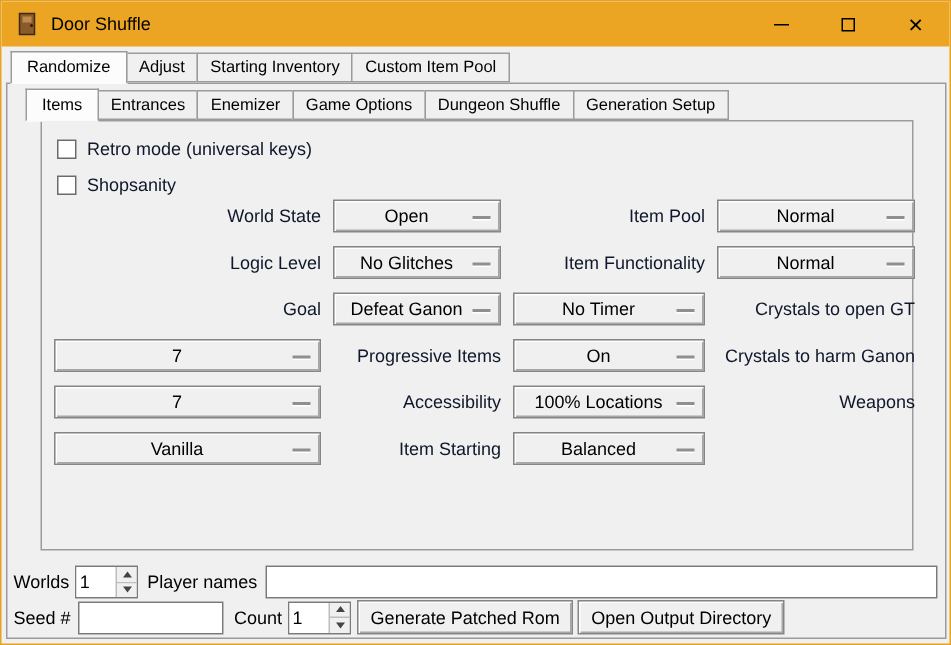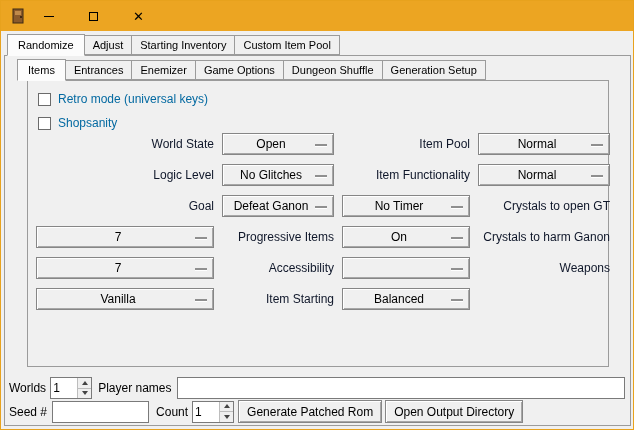--- a/index.html
+++ b/index.html
@@ -17,21 +17,21 @@
   .tab{font-size:11px;color:#000;background:#f0f0f0;border:1px solid #9b9b9b;padding:3px 8px 3px 8px;margin-right:-1px;position:relative;cursor:default;white-space:nowrap;}
   .tab.active{background:#fcfcfc;padding:4px 10px 4px 10px;margin-bottom:-1px;border-bottom:1px solid #fcfcfc;z-index:4;}
   .pane{position:absolute;background:#f0f0f0;border:1px solid #9b9b9b;box-sizing:border-box;z-index:1;}
   #nb1-tabs{left:6px;top:33px;}
   #nb1-pane{left:3px;top:54px;width:627px;height:371px;}
   #nb2-tabs{left:16px;top:58px;}
   #nb2-pane{left:26px;top:79px;width:582px;height:287px;z-index:2;}
   
   .check-row{position:absolute;left:10px;display:flex;align-items:center;gap:7px;height:16px;}
   .checkbox{width:13px;height:13px;background:#ffffff;border:1px solid #6b6b6b;box-sizing:border-box;flex:0 0 auto;cursor:default;}
-  .check-label{font-size:12px;color:#0369a1;}
+  .check-label{font-size:12px;color:#0f172a;}
   
   .fields{position:absolute;left:8px;top:52px;display:grid;grid-template-columns:178px 112px 128px 132px;column-gap:8px;row-gap:9px;}
   .field-label{font-size:12px;color:#0f172a;text-align:right;line-height:22px;white-space:nowrap;overflow:hidden;}
   .dropdown{position:relative;height:22px;background:#f0f0f0;border:1px solid #868686;box-sizing:border-box;
     box-shadow:inset 1px 1px 0 #ffffff, inset -1px -1px 0 #a7a7a7;
     display:flex;align-items:center;justify-content:center;cursor:default;text-align:right;}
   .dropdown .dd-value{font-size:12px;color:#000;padding-right:14px;white-space:nowrap;}
   .dd-indicator{position:absolute;right:6px;top:10px;width:12px;height:2px;background:#8f8f8f;box-shadow:0 1px 0 #ffffff;}
   
   .bottom-row{position:absolute;left:8px;right:8px;display:flex;align-items:center;z-index:5;}
@@ -54,20 +54,21 @@
 <body>
 
 <div class="window">
 
   <div class="titlebar">
     <svg class="app-icon" viewBox="0 0 16 16">
       <rect x="3" y="1" width="10" height="14" fill="#8a5a2b" stroke="#3c2a14" stroke-width="1"></rect>
       <rect x="5" y="3" width="6" height="4" fill="#c08a4a"></rect>
       <circle cx="11" cy="9" r="1" fill="#2b1d0e"></circle>
     </svg>
+    <div class="title-text">Door Shuffle</div>
     <div class="winbtn">
         <div class="min-glyph"></div>
       </div>
     <div class="winbtn">
         <div class="max-glyph"></div>
       </div>
     <div class="winbtn">
         <span class="close-glyph">✕</span>
       </div>
   </div>
@@ -145,20 +146,21 @@
           <span class="dd-indicator"></span>
         </div>
 
       <div class="field-label">Crystals to harm Ganon</div>
       <div class="dropdown">
           <span class="dd-value">7</span>
           <span class="dd-indicator"></span>
         </div>
       <div class="field-label">Accessibility</div>
       <div class="dropdown">
+          <span class="dd-value">100% Locations</span>
           <span class="dd-indicator"></span>
         </div>
 
       <div class="field-label">Weapons</div>
       <div class="dropdown">
           <span class="dd-value">Vanilla</span>
           <span class="dd-indicator"></span>
         </div>
       <div class="field-label">Item Starting</div>
       <div class="dropdown">

